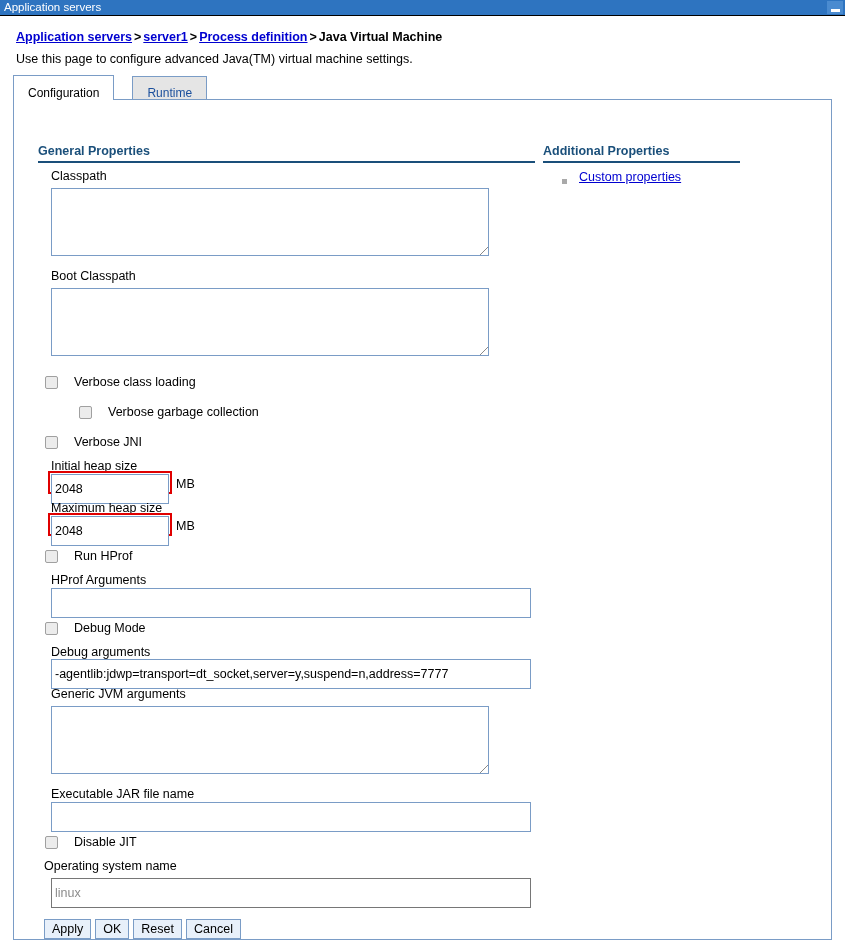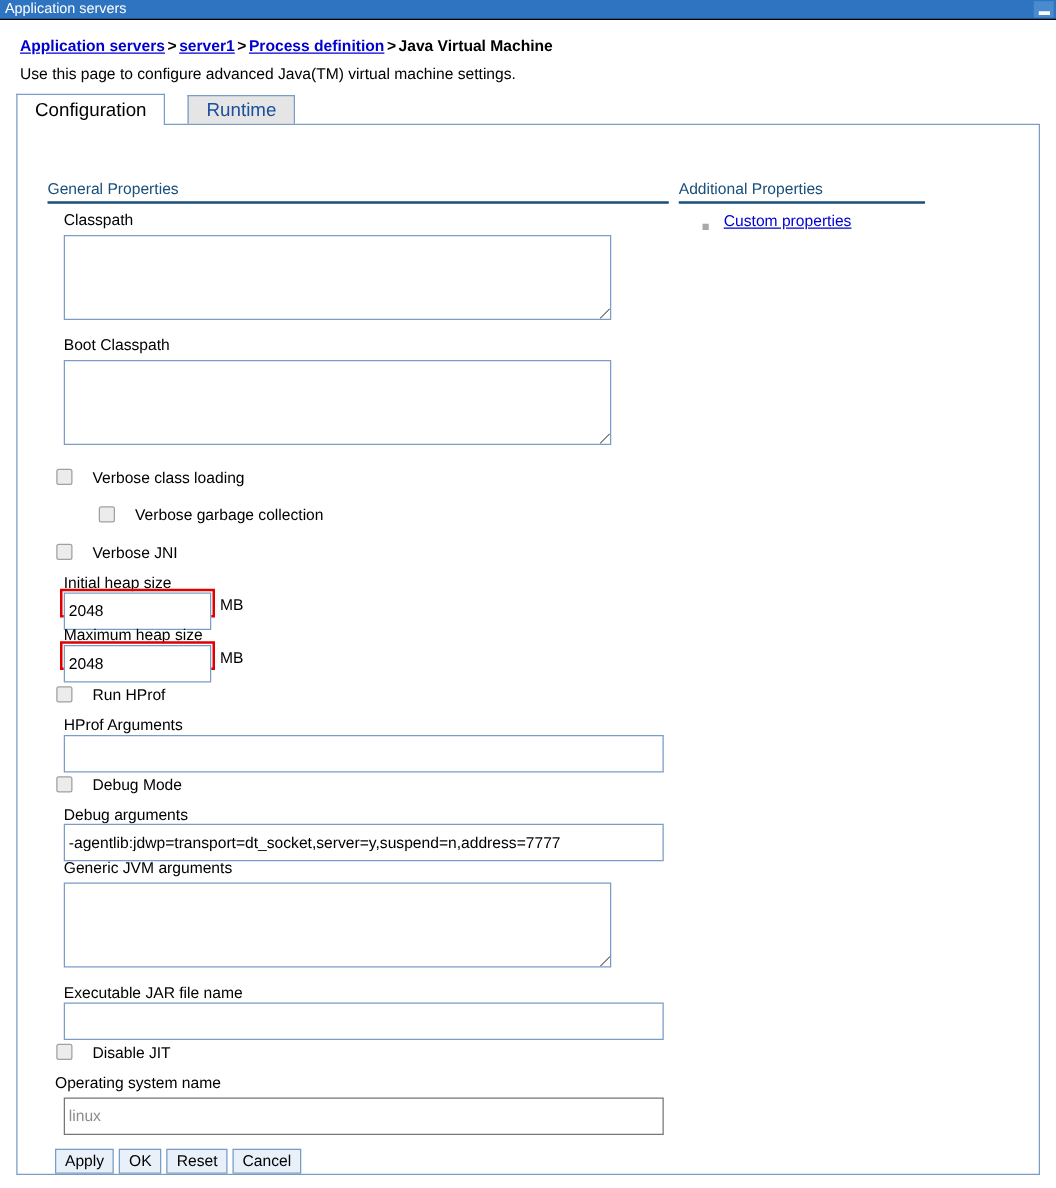--- a/index.html
+++ b/index.html
@@ -95,22 +95,22 @@
     top: 75px;
     height: 25px;
     display: flex;
     align-items: flex-end;
   }
   .tab {
     height: 24px;
     box-sizing: border-box;
     padding: 0 14px;
     display: flex;
-    align-items: center;
-    font-size: 15px;
+    align-items: flex-end;
+    font-size: 12px;
     border: 1px solid #7a9cc6;
     border-bottom: none;
     cursor: pointer;
   }
   .tab.active {
     background: #ffffff;
     color: #000000;
     position: relative;
     z-index: 3;
     height: 25px;
@@ -130,21 +130,21 @@
     height: 841px;
     box-sizing: border-box;
     border: 1px solid #7a9cc6;
     background: #ffffff;
   }
 
   
   .section-head {
     position: absolute;
     font-size: 12.5px;
-    font-weight: normal;
+    font-weight: bold;
     color: #1a4f7a;
     padding-bottom: 3px;
     border-bottom: 2px solid #1a4f7a;
     box-sizing: border-box;
   }
   #general-properties-head {
     left: 38px;
     top: 144px;
     width: 497px;
   }
@@ -218,21 +218,21 @@
     width: 8px;
     height: 8px;
     background:
       linear-gradient(135deg, transparent 0 45%, #8a8a8a 45% 55%, transparent 55% 100%);
   }
 
   
   .cb-row {
     position: absolute;
     display: flex;
-    align-items: flex-start;
+    align-items: center;
     white-space: nowrap;
   }
   .cb {
     width: 13px;
     height: 13px;
     box-sizing: border-box;
     border: 1px solid #a0a0a0;
     border-radius: 2px;
     background: #ececec;
     margin-right: 16px;

